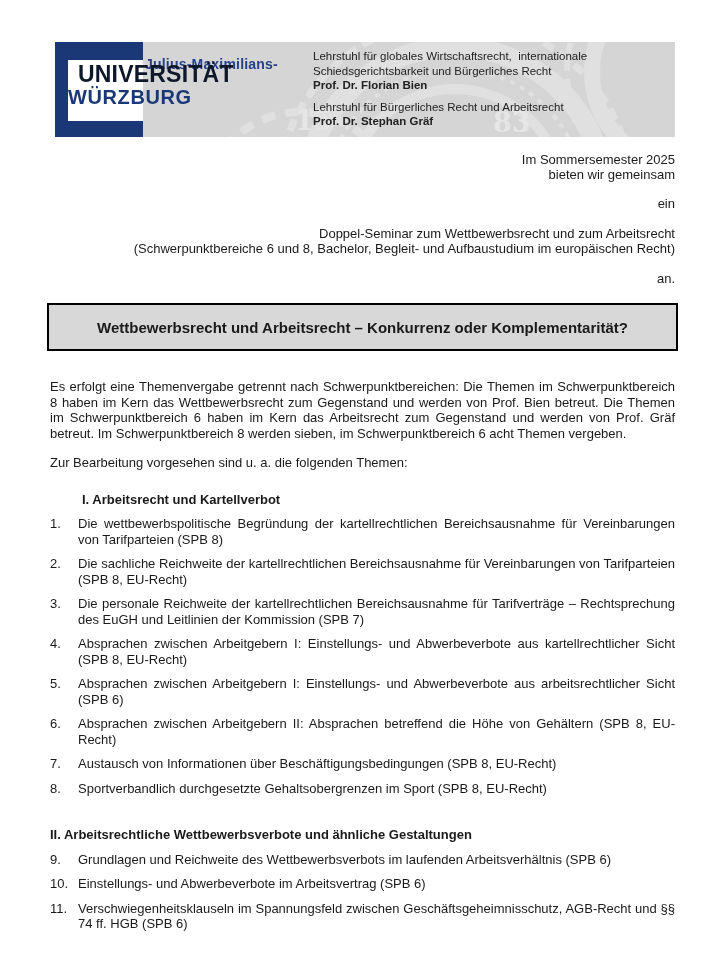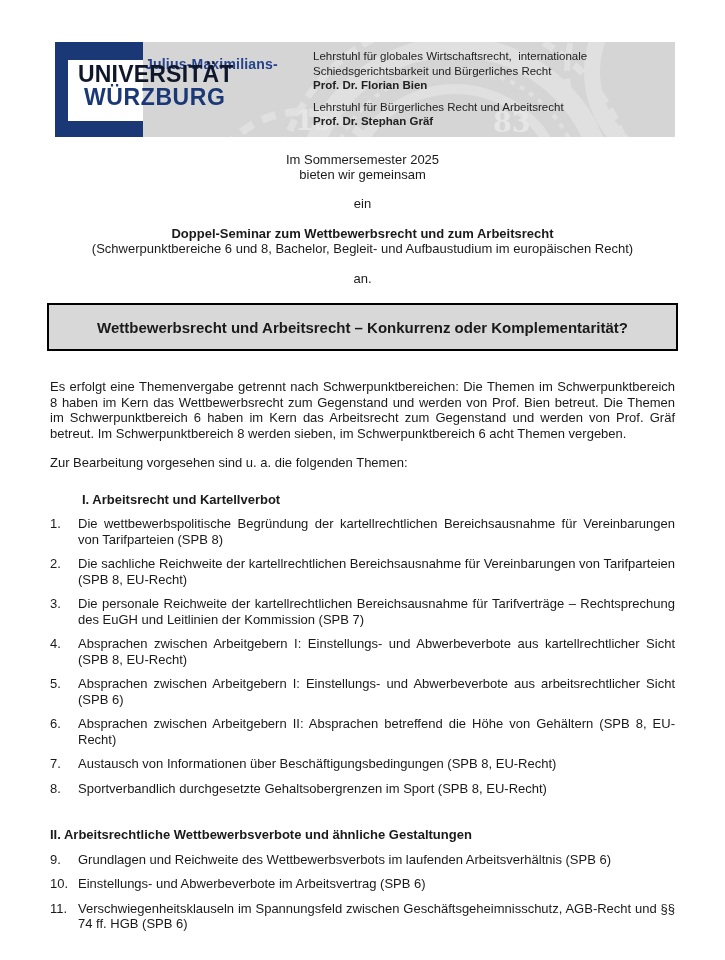--- a/index.html
+++ b/index.html
@@ -22,37 +22,37 @@
   .logo-white { position:absolute; left:13px; top:18px; width:75px; height:61px; background:#ffffff; }
   .logo-small {
     position:absolute; left:90px; top:14px; color:#24418a;
     font-size:14px; font-weight:bold; letter-spacing:0.2px;
   }
   .logo-big1 {
     position:absolute; left:23px; top:21px; color:#0f172a;
     font-size:23px; font-weight:bold; letter-spacing:0.2px; line-height:23px;
   }
   .logo-big2 {
-    position:absolute; left:29px; top:44px; color:#1b3876;
-    font-size:23px; font-weight:bold; letter-spacing:0.6px; line-height:23px;
+    position:absolute; left:13px; top:44px; color:#1b3876;
+    font-size:20px; font-weight:bold; letter-spacing:0.6px; line-height:23px;
   }
   .chairs {
     position:absolute; left:258px; top:7px; width:350px;
     font-size:11.5px; line-height:14.5px; color:#222;
   }
   .chair-line { white-space:pre-wrap; }
   .chair-prof { font-weight:bold; }
   .chair-gap { height:7px; }
 
   
   .main { position:absolute; left:50px; top:137px; width:625px; }
-  .center { text-align:center; line-height:15px; }
+  .center { text-align:right; line-height:15px; }
   .intro-1 { margin-top:15px; }
   .intro-ein { margin-top:14px; }
-  .intro-title { margin-top:15px; font-weight:bold; }
+  .intro-title { margin-top:15px; font-weight:normal; }
   .intro-an { margin-top:15px; }
 
   .title-box {
     margin-top:17px; margin-left:-3px; width:631px; height:48px;
     background:#d8d8d8; border:2px solid #000;
     display:flex; align-items:center; justify-content:center;
     font-weight:bold; font-size:15px; text-align:center;
   }
 
   .description {

